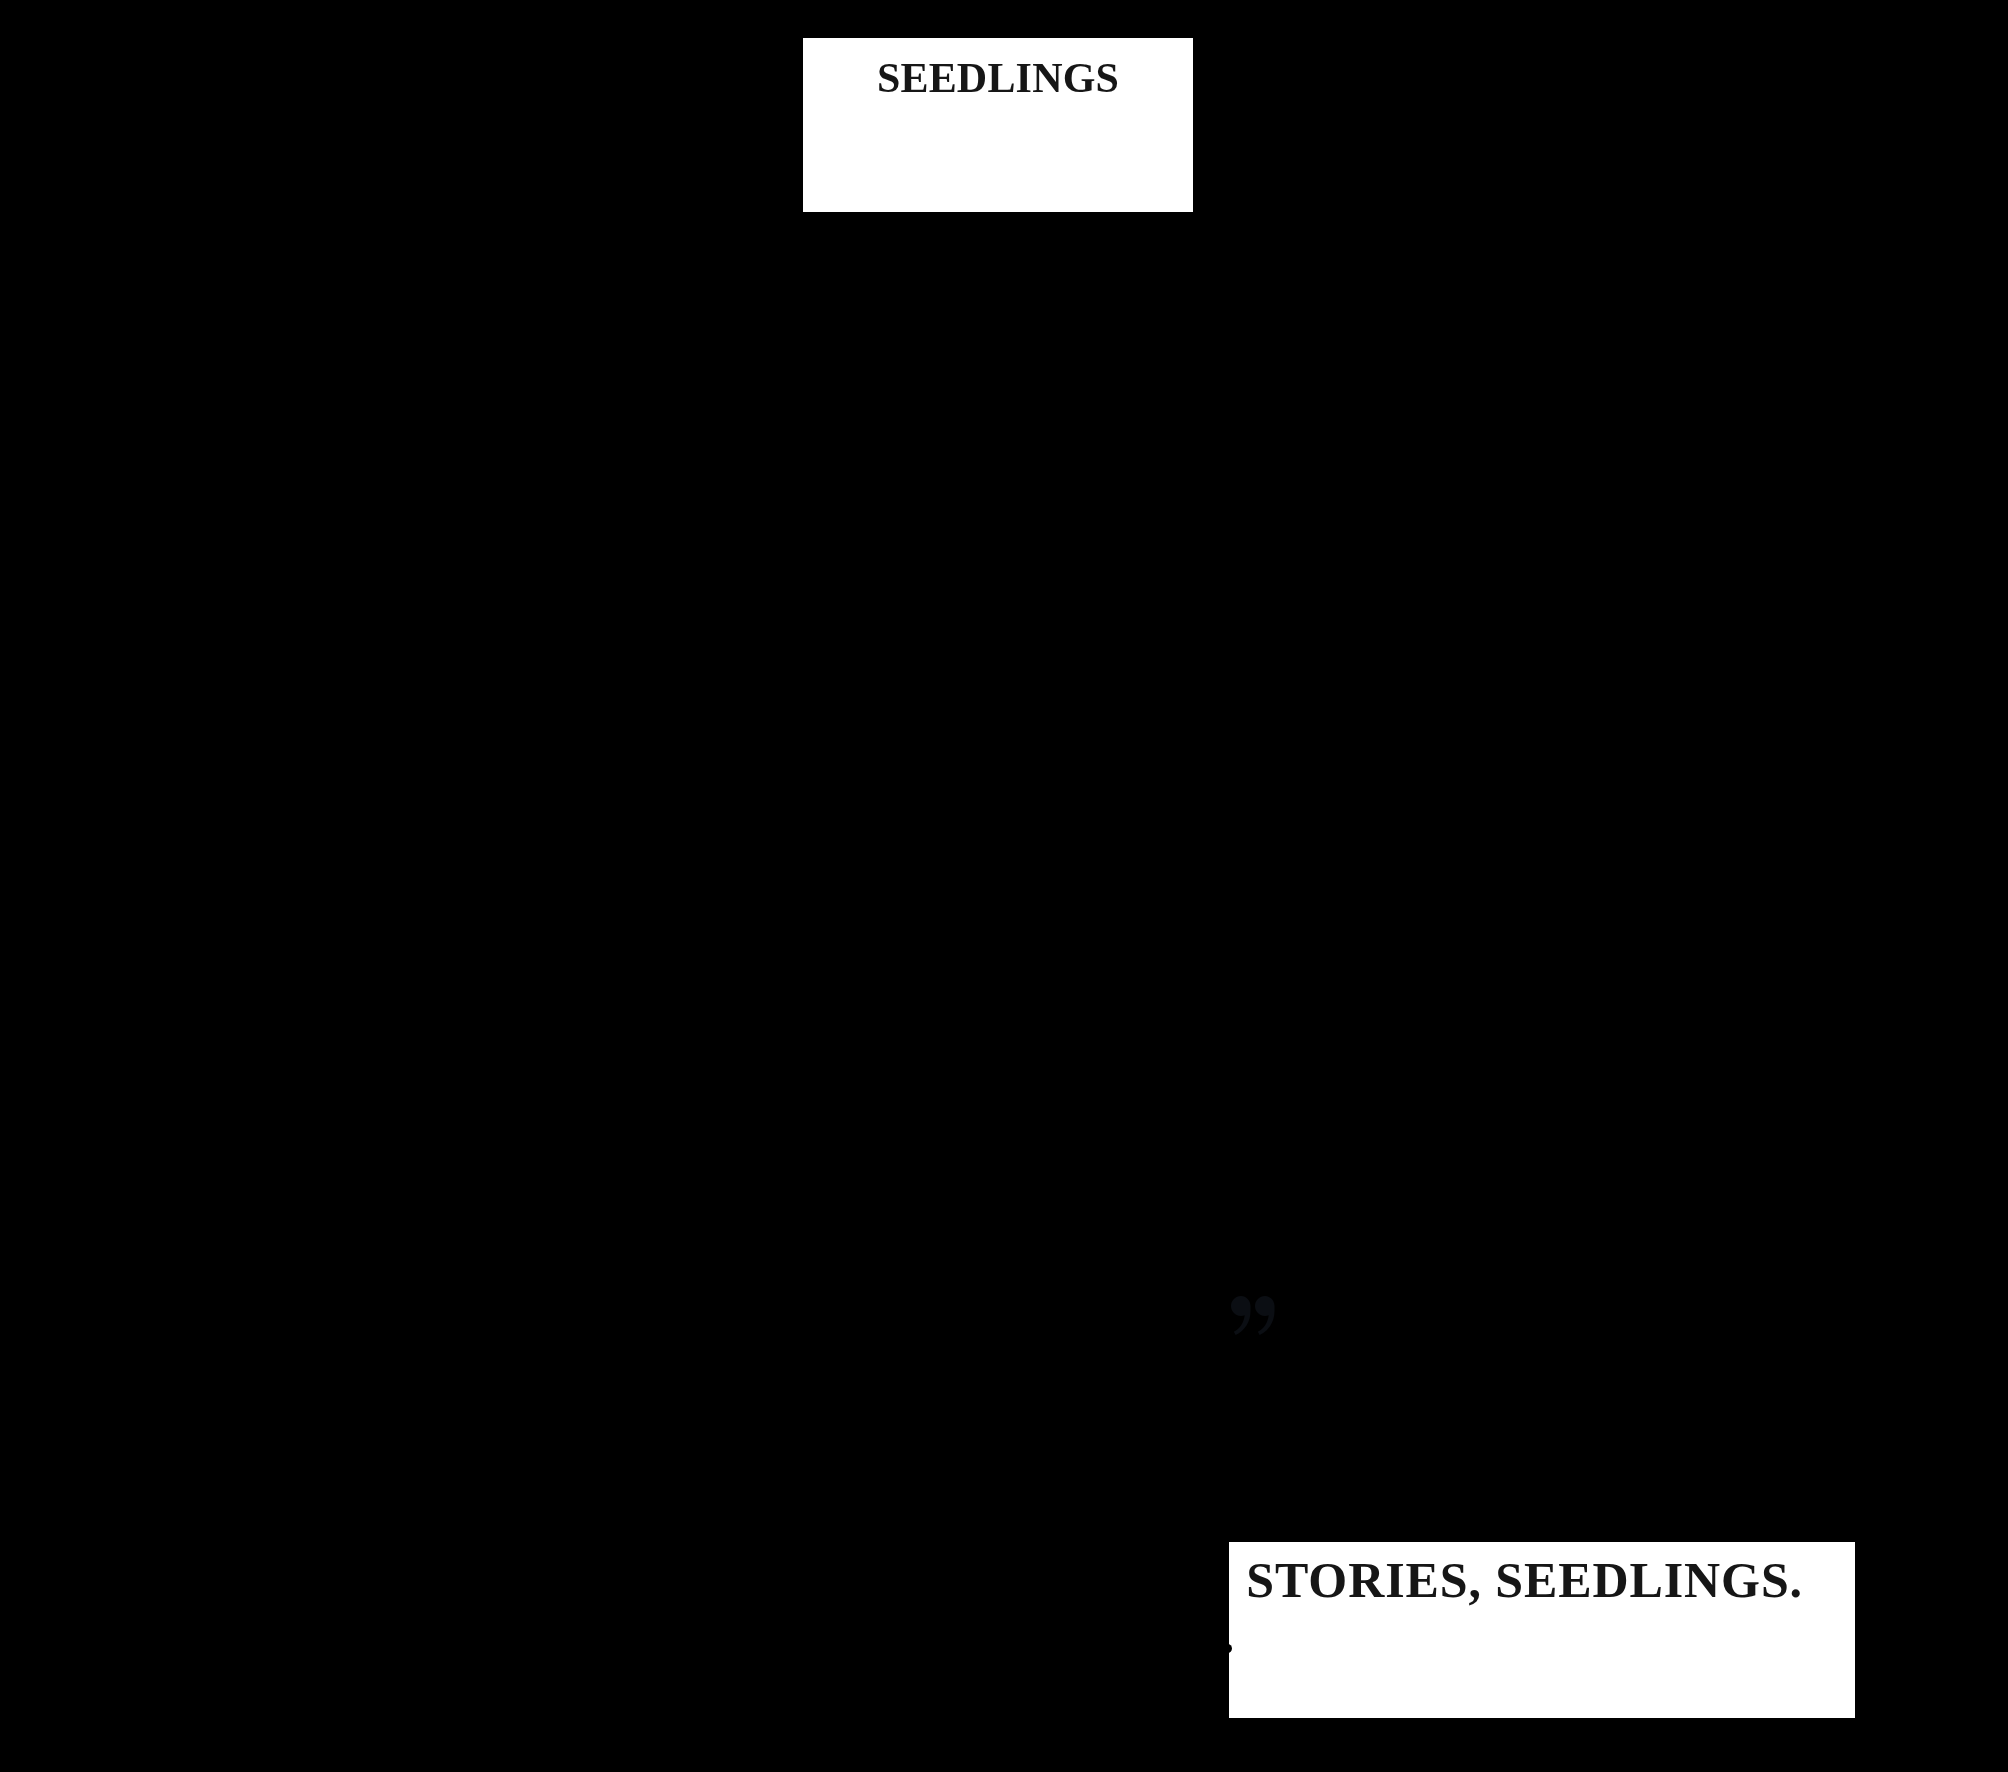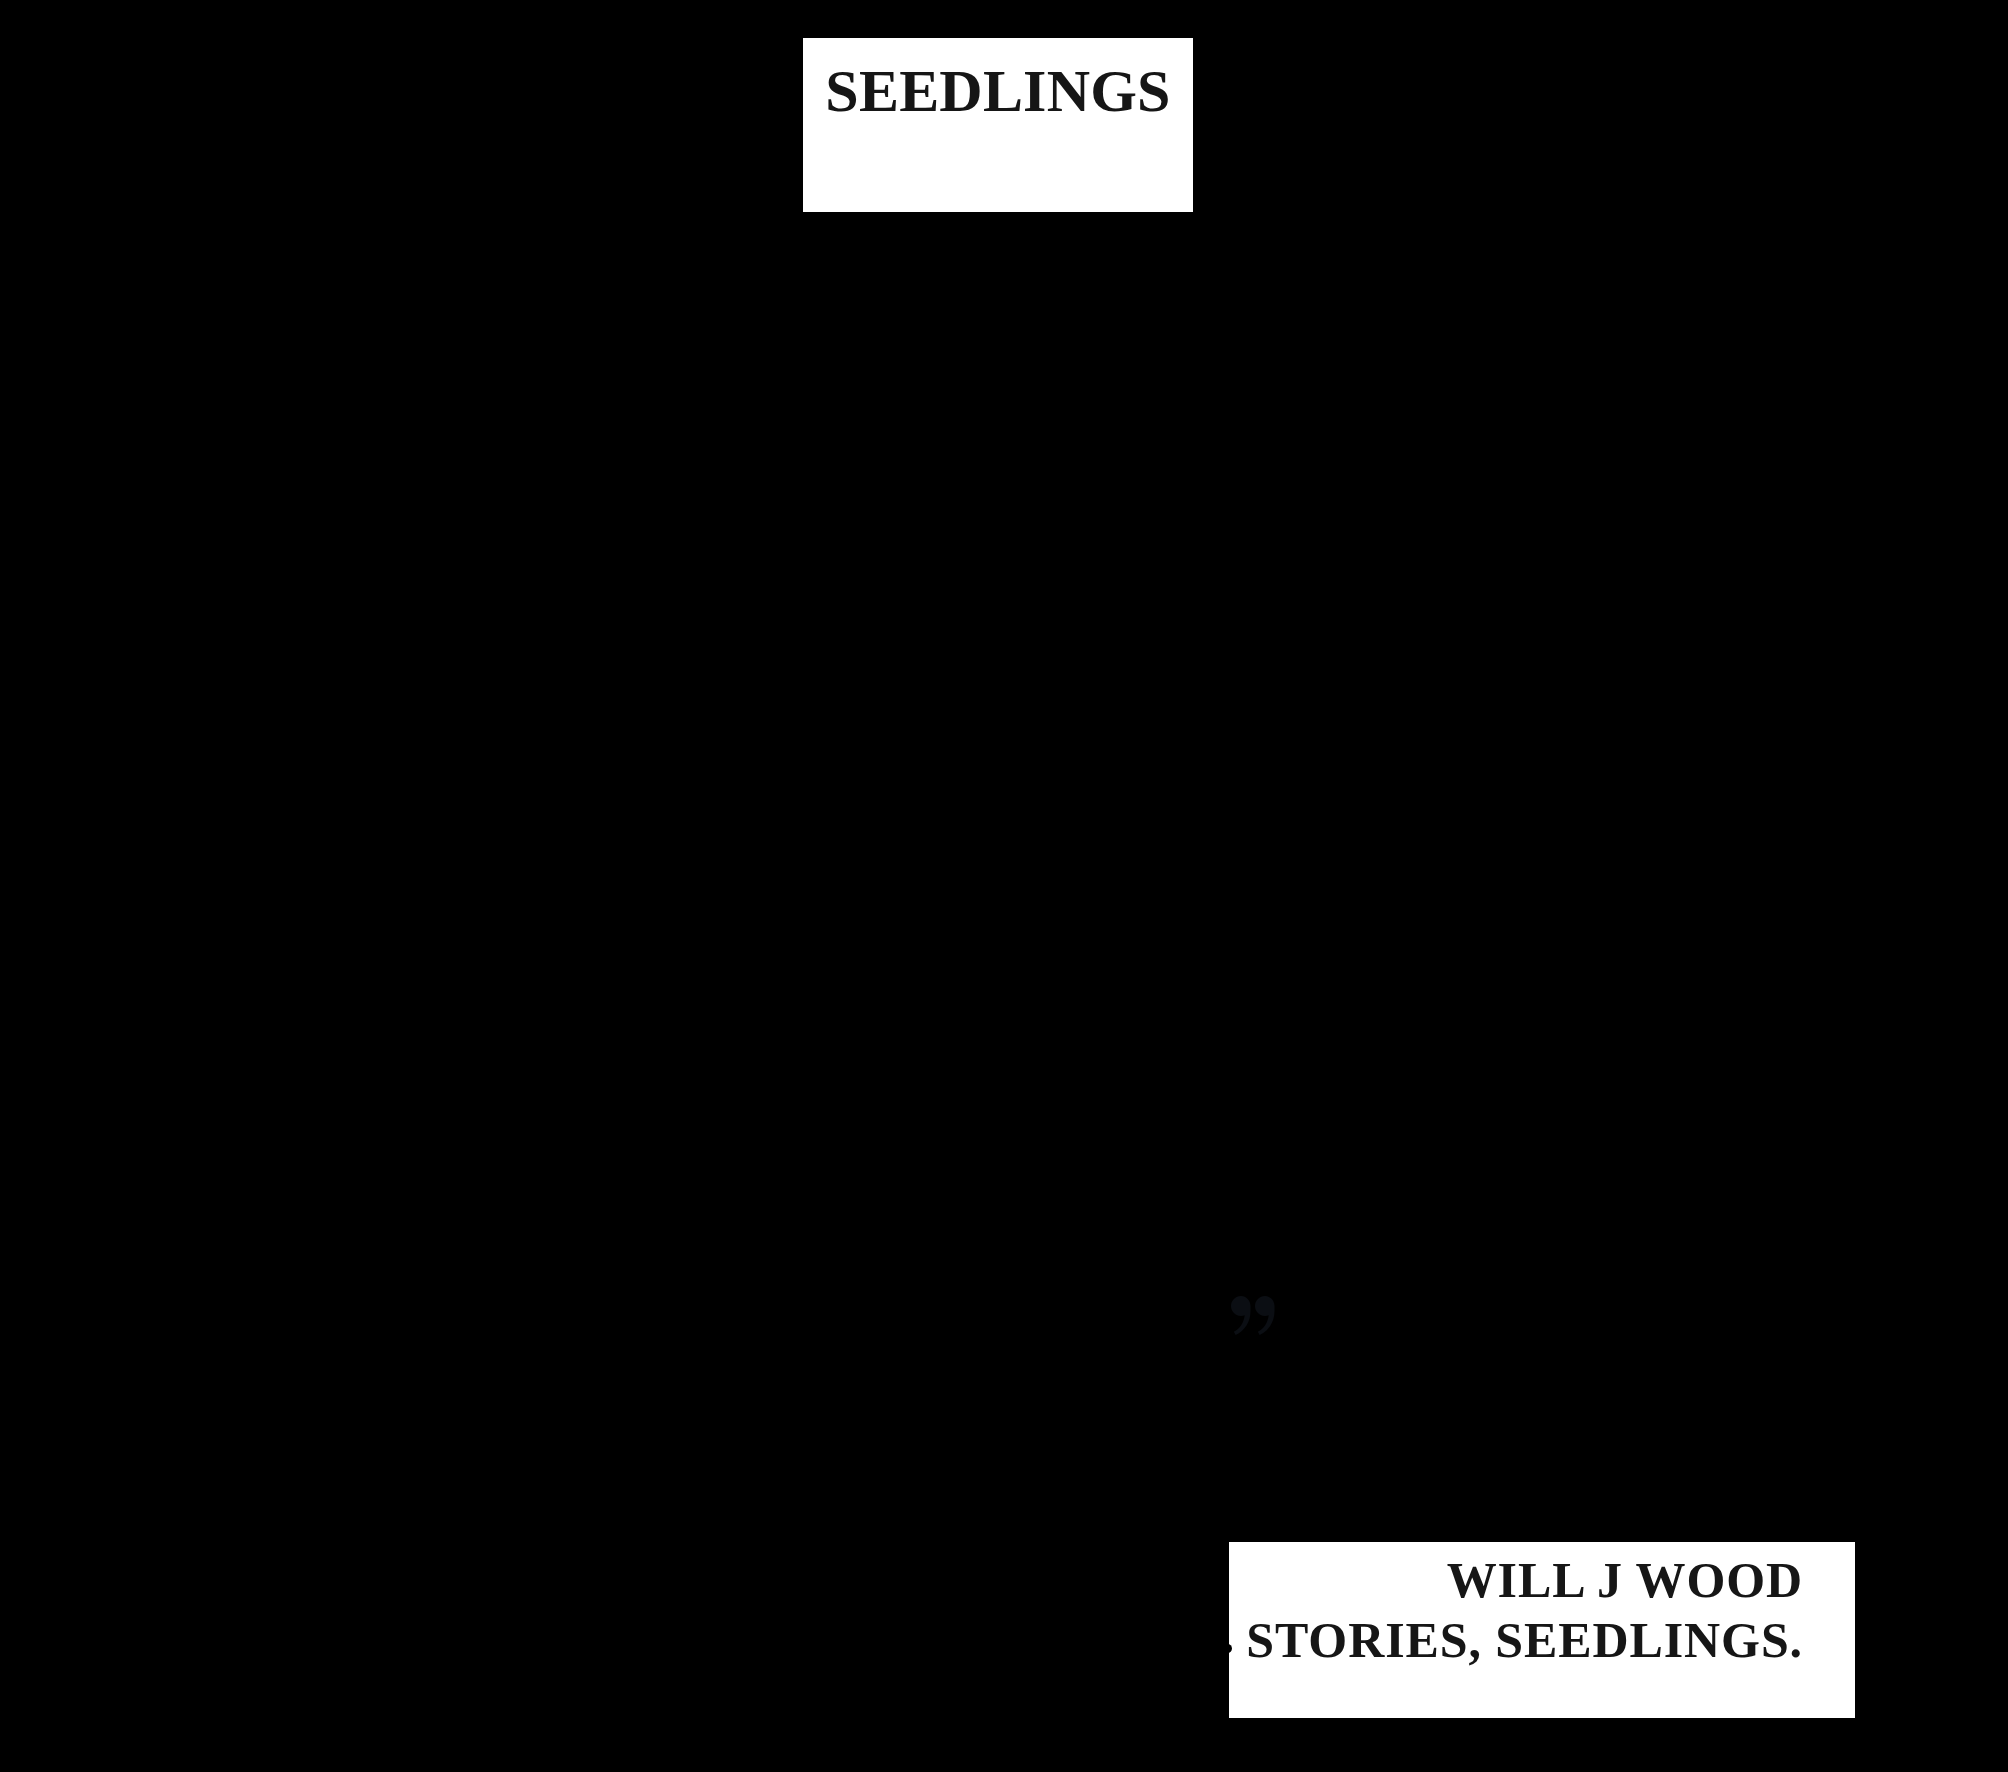--- a/index.html
+++ b/index.html
@@ -23,26 +23,25 @@
   .brand-box {
     left: 803px;
     top: 38px;
     width: 390px;
     height: 174px;
     text-align: center;
     padding-top: 10px;
   }
   .brand-box .line {
     font-weight: bold;
-    font-size: 60px;
+    font-size: 42px;
     line-height: 60px;
     color: #161616;
     letter-spacing: 0.2px;
     white-space: nowrap;
-    margin-top: 13px;
   }
   .attribution-box {
     left: 1229px;
     top: 1542px;
     width: 626px;
     height: 176px;
     text-align: right;
     padding: 8px 52px 0 0;
   }
   .attribution-box .line {
@@ -79,19 +78,18 @@
   <div class="white-box brand-box">
     <div class="line">SEEDLINGS</div>
   </div>
 
   <svg class="quote-mark" viewBox="0 0 44 40" xmlns="http://www.w3.org/2000/svg" aria-hidden="true">
     <path d="M10 0 C4.5 0 0 4.5 0 10 C0 15.5 4.5 20 10 20 C11.3 20 12.6 19.7 13.7 19.2 C12.8 26.8 8.9 32.6 2.8 35.8 L4.7 39 C13.8 34.6 19.5 25.8 19.5 15 L19.5 10 C19.5 4.5 15.2 0 10 0 Z" fill="#0b0e13"></path>
     <path transform="translate(24,0)" d="M10 0 C4.5 0 0 4.5 0 10 C0 15.5 4.5 20 10 20 C11.3 20 12.6 19.7 13.7 19.2 C12.8 26.8 8.9 32.6 2.8 35.8 L4.7 39 C13.8 34.6 19.5 25.8 19.5 15 L19.5 10 C19.5 4.5 15.2 0 10 0 Z" fill="#0b0e13"></path>
   </svg>
 
   <div class="white-box attribution-box">
-    <div class="line">WILL J WOOD</div>
     <div class="line">STORIES, SEEDLINGS.</div>
   </div>
 
   <div class="stray-period"></div>
 
 </div>
 
 </body></html>

